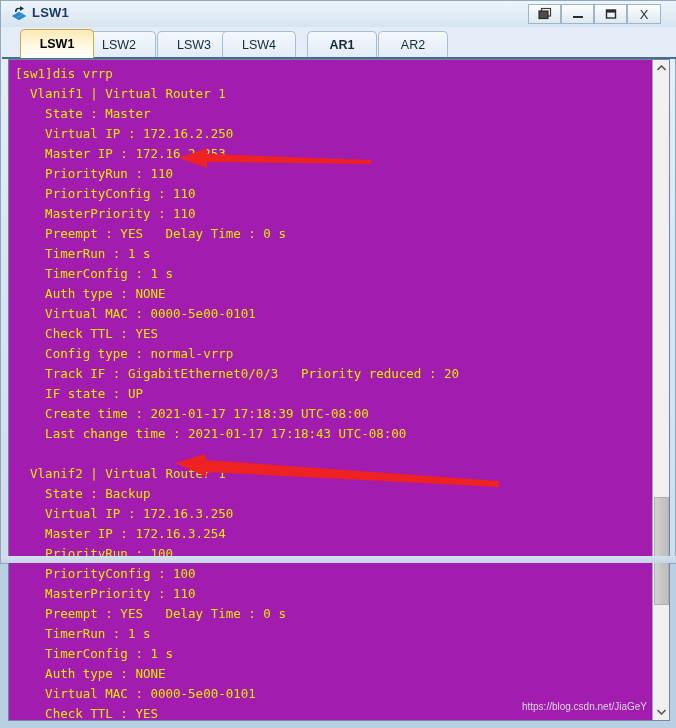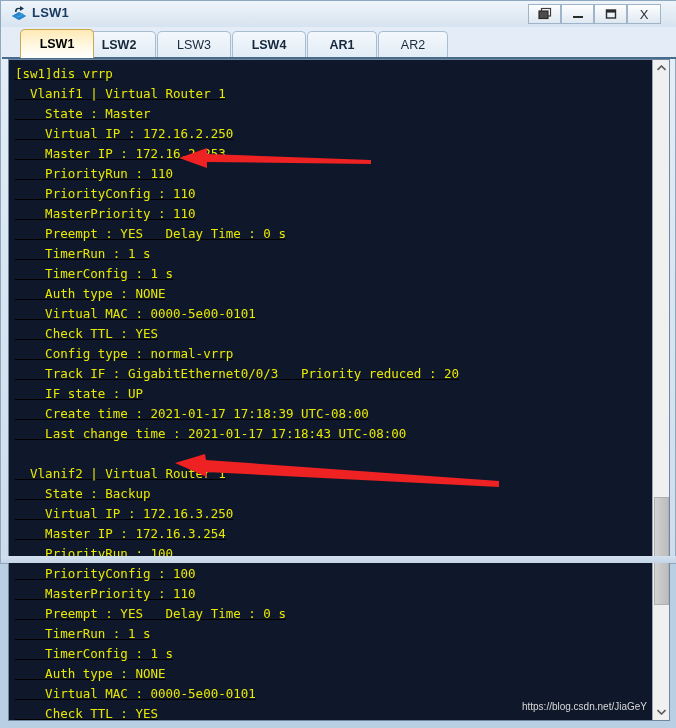--- a/index.html
+++ b/index.html
@@ -116,25 +116,24 @@
     height: 662px;
     background: #000;
     border: 1px solid #6f87a0;
     box-sizing: border-box;
   }
   #term {
     position: absolute;
     left: 0; top: 0;
     width: 644px;
     height: 660px;
-    background: #0f172a;
+    background: #a21caf;
     overflow: hidden;
     padding: 4px 0 4px 6px;
     box-sizing: border-box;
-    text-decoration: underline;
   }
   #term-lines {
     position: relative;
     font-family: "DejaVu Sans Mono", "Liberation Mono", monospace;
     font-size: 12.5px;
     line-height: 20px;
     color: #e8e800;
     white-space: pre;
   }
   .tline {
@@ -255,27 +254,27 @@
 
     <div class="wbtn" id="btn-close">
       <span class="glyph">X</span>
     </div>
   </div>
 
   <div id="tabstrip">
     <div class="tab active" style="left:18px;  width:74px;">
         <span>LSW1</span>
       </div>
-    <div class="tab" style="left:80px;  width:74px;font-weight:bold;">
+    <div class="tab" style="left:80px;  width:74px;">
         <span>LSW2</span>
       </div>
     <div class="tab" style="left:155px; width:74px;">
         <span>LSW3</span>
       </div>
-    <div class="tab" style="left:230px; width:74px;font-weight:bold;">
+    <div class="tab" style="left:220px; width:74px;">
         <span>LSW4</span>
       </div>
     <div class="tab" style="left:305px; width:70px;font-weight:bold;">
         <span>AR1</span>
       </div>
     <div class="tab" style="left:376px; width:70px;">
         <span>AR2</span>
       </div>
   </div>
 

